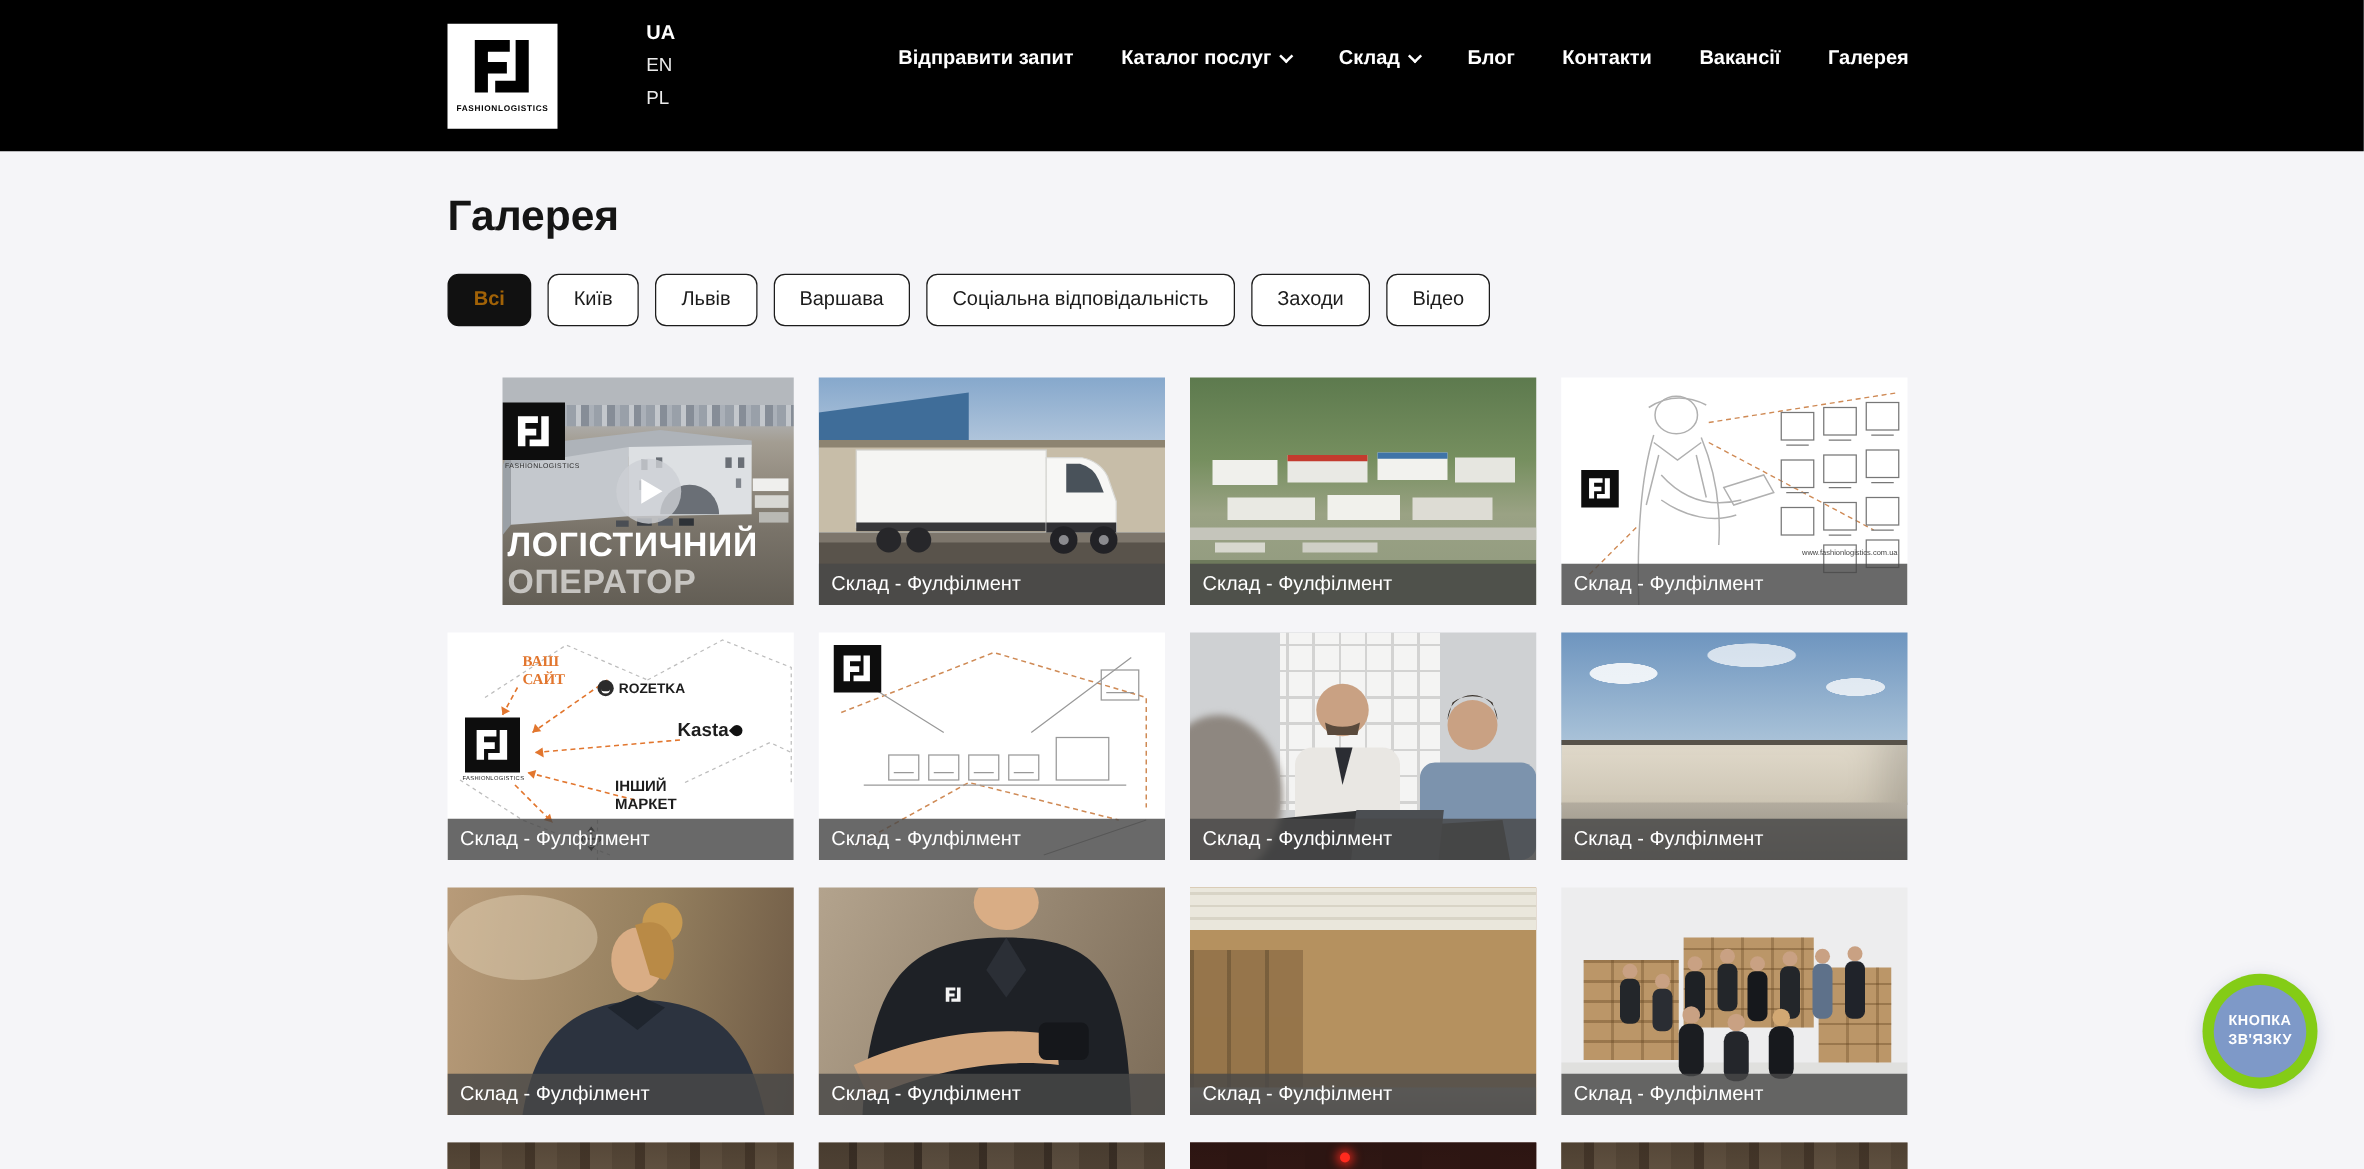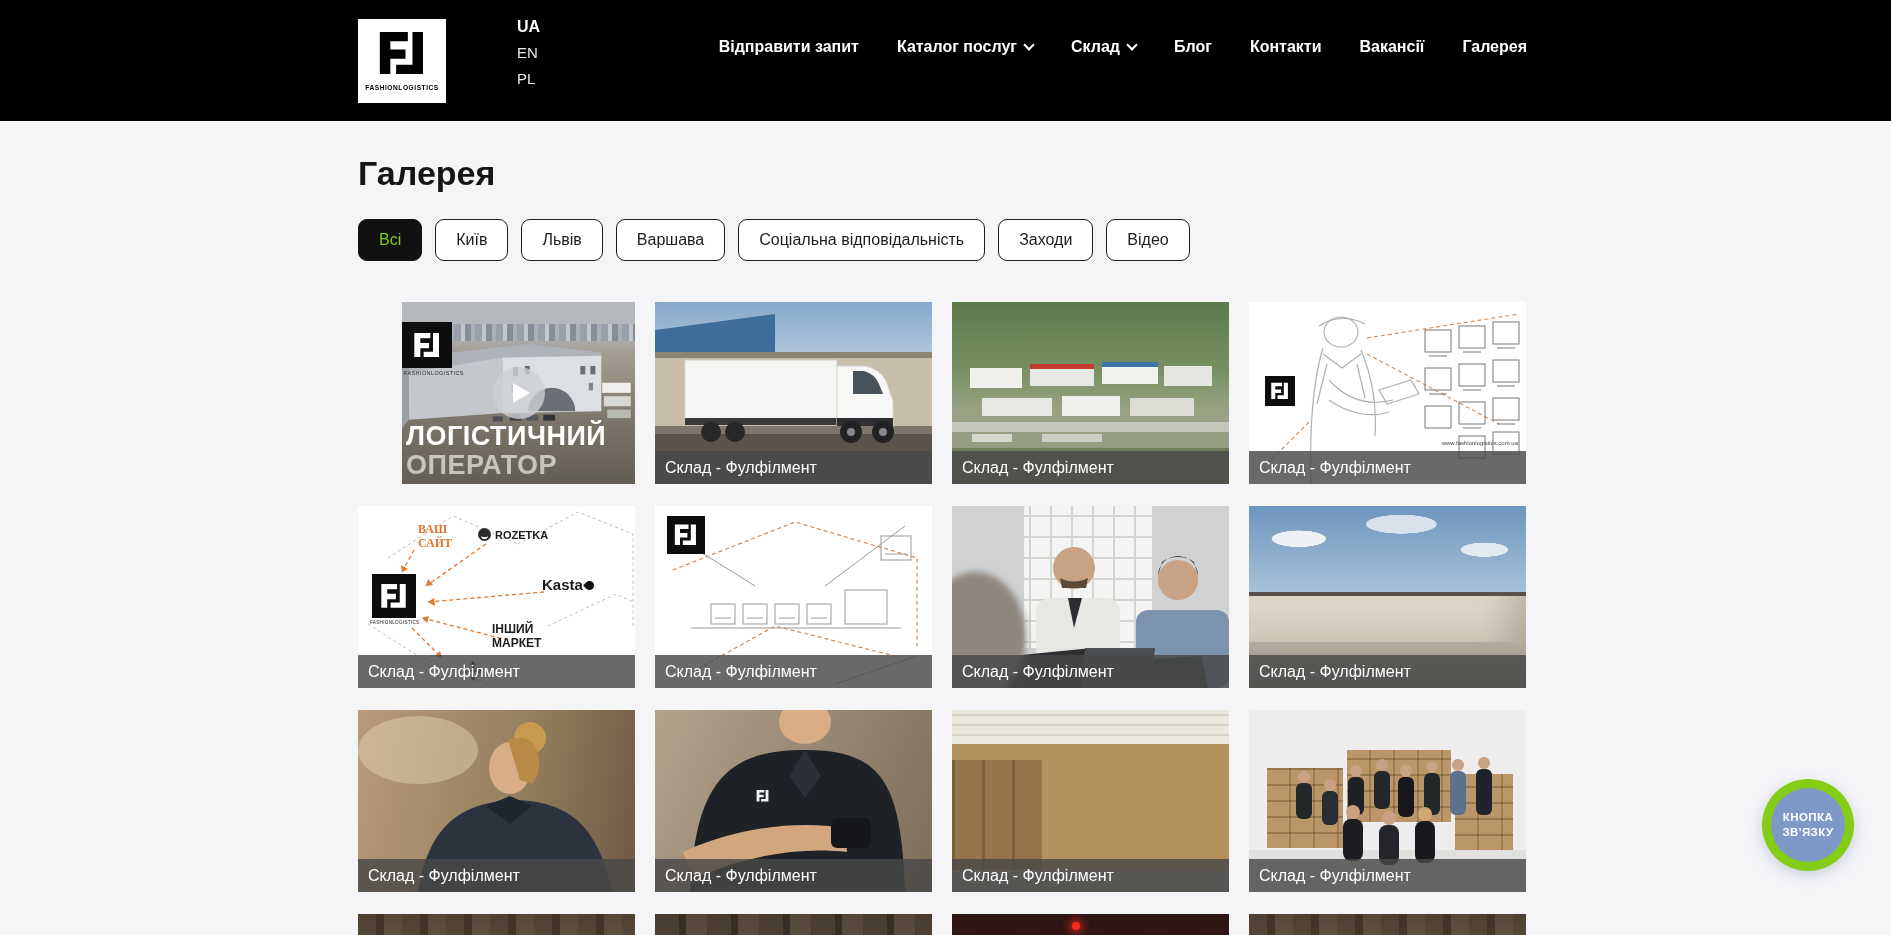--- a/index.html
+++ b/index.html
@@ -20,21 +20,21 @@
     display:flex; align-items:center; }
   .chev { display:inline-block; width:8px; height:8px; border-right:2px solid #fff; border-bottom:2px solid #fff;
     transform:rotate(45deg); margin-left:8px; margin-top:-5px; }
 
   
   .page-title { position:absolute; left:358px; top:154px; font-size:34px; font-weight:bold; color:#151515; }
   .filters { position:absolute; left:358px; top:219px; display:flex; gap:13px; }
   .filter-btn { height:42px; padding:0 20px; border:1px solid #1c1c1c; border-radius:9px; background:#fff;
     color:#1c1c1c; font-size:16px; display:flex; align-items:center; cursor:pointer; white-space:nowrap;
     font-family:inherit; }
-  .filter-btn.active { background:#111; color:#84cc16; border-color:#111; }
+  .filter-btn.active { background:#111; color:#a16207; border-color:#111;font-weight:bold; }
 
   
   .grid { position:absolute; left:358px; top:302px; width:1169px; display:grid;
     grid-template-columns:repeat(4,277px); grid-auto-rows:182px; column-gap:20px; row-gap:22px; }
   .tile { position:relative; overflow:hidden; cursor:pointer; background:#ddd; }
   .cap { position:absolute; left:0; right:0; bottom:0; height:33px; background:rgba(72,72,72,.82);
     color:#fff; font-size:16px; display:flex; align-items:center; padding-left:10px; z-index:5; }
   .art { position:absolute; inset:0; }
 
   
@@ -53,21 +53,21 @@
     color:#fff; letter-spacing:.5px; }
   .tv-title .l2 { color:rgba(255,255,255,.62); }
 
   
   .t-white { background:#fff; }
   .fl-sq { position:absolute; background:#0d0d0d; display:flex; align-items:center; justify-content:center; z-index:2; }
   .fl-sq svg { width:72%; height:72%; }
   .fl-sq-cap { position:absolute; font-size:4.6px; color:#1c1c1c; letter-spacing:.3px; z-index:2; white-space:nowrap; }
   .d-orange { color:#e2762e; font-weight:bold; font-size:12px; line-height:14px; position:absolute; z-index:2;font-family:Liberation Serif, serif; }
   .d-black { color:#1d1d1d; font-weight:bold; position:absolute; z-index:2; }
-  .roz { position:absolute; display:flex; align-items:center; gap:4px; z-index:2; }
+  .roz { position:absolute; display:flex; align-items:center; gap:4px; z-index:2;margin-top:16px; }
   .roz-ic { width:13px; height:13px; border-radius:50%; background:#2b2b2b; position:relative; }
   .roz-ic::after { content:''; position:absolute; left:3px; top:4px; width:7px; height:5px;
     border-bottom:2px solid #fff; border-radius:50%; }
   .kasta-dot { display:inline-block; width:9px; height:9px; background:#111; border-radius:50% 50% 50% 0; 
     transform:rotate(45deg); margin-left:2px; }
   .url-text { position:absolute; right:8px; bottom:38px; font-size:6px; color:#444; z-index:2; }
   .move-ic { position:absolute; z-index:3; }
 
   
   .t-office { background:#cfd1d3; }

